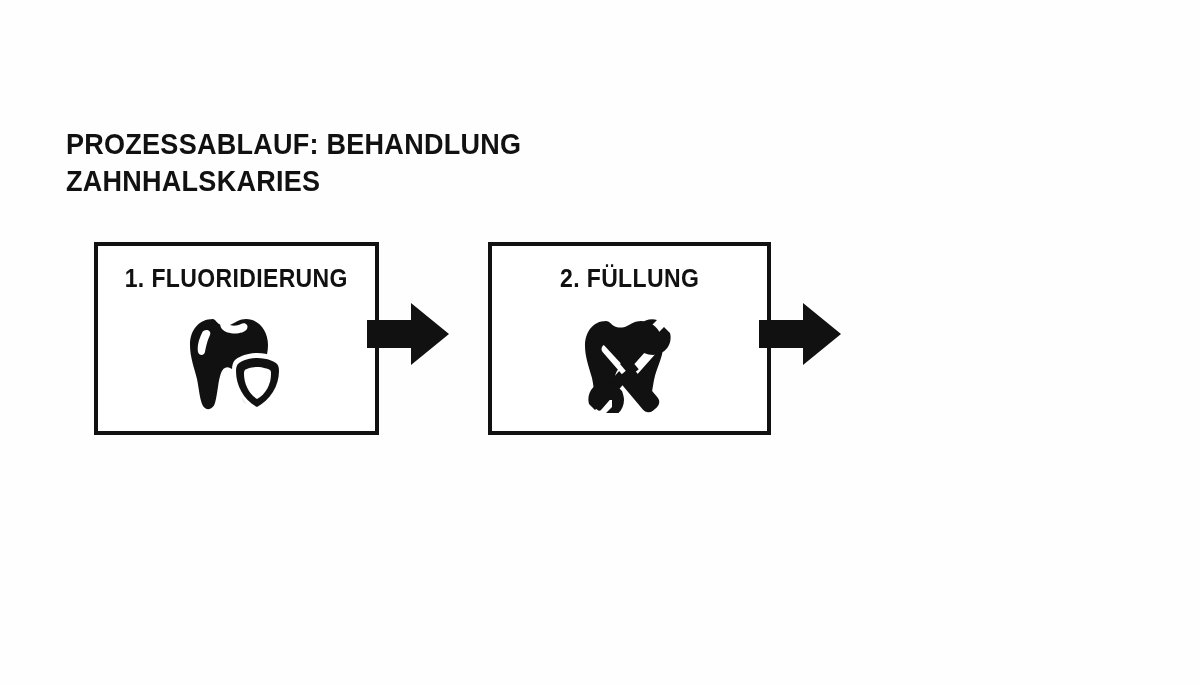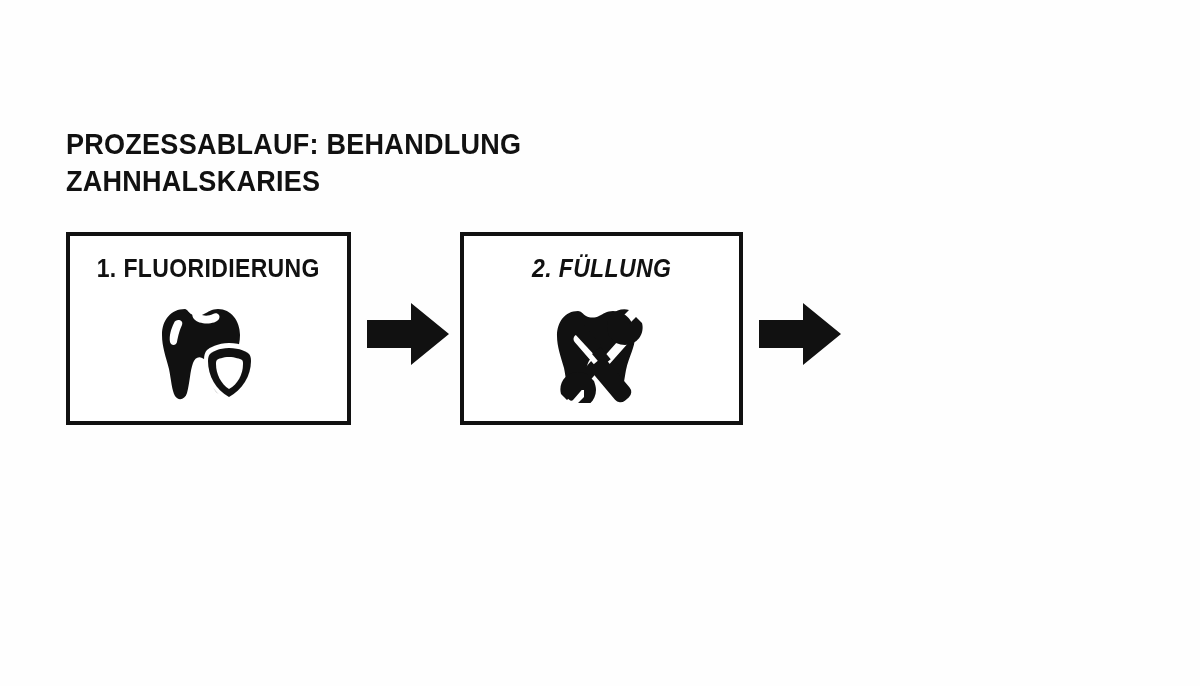--- a/index.html
+++ b/index.html
@@ -42,25 +42,26 @@
     transform-origin: left top;
     white-space: pre-line;
   }
 
   
   .step-box {
     position: absolute;
     box-sizing: border-box;
     background: #ffffff;
     border: 4px solid #111111;
-    top: 232px;
+    top: 242px;
     height: 193px;
+    margin-left: 28px;
   }
   #box-1 { left: 66px;  width: 285px; }
-  #box-2 { left: 460px; width: 283px; font-style: italic; }
+  #box-2 { left: 460px; width: 283px; }
   #box-3 { left: 853px; width: 283px; }
 
   .step-label {
     position: absolute;
     top: 17px;
     left: 0;
     width: 100%;
     text-align: center;
     color: #111111;
     font-family: "Liberation Sans Narrow", "Liberation Sans", sans-serif;

